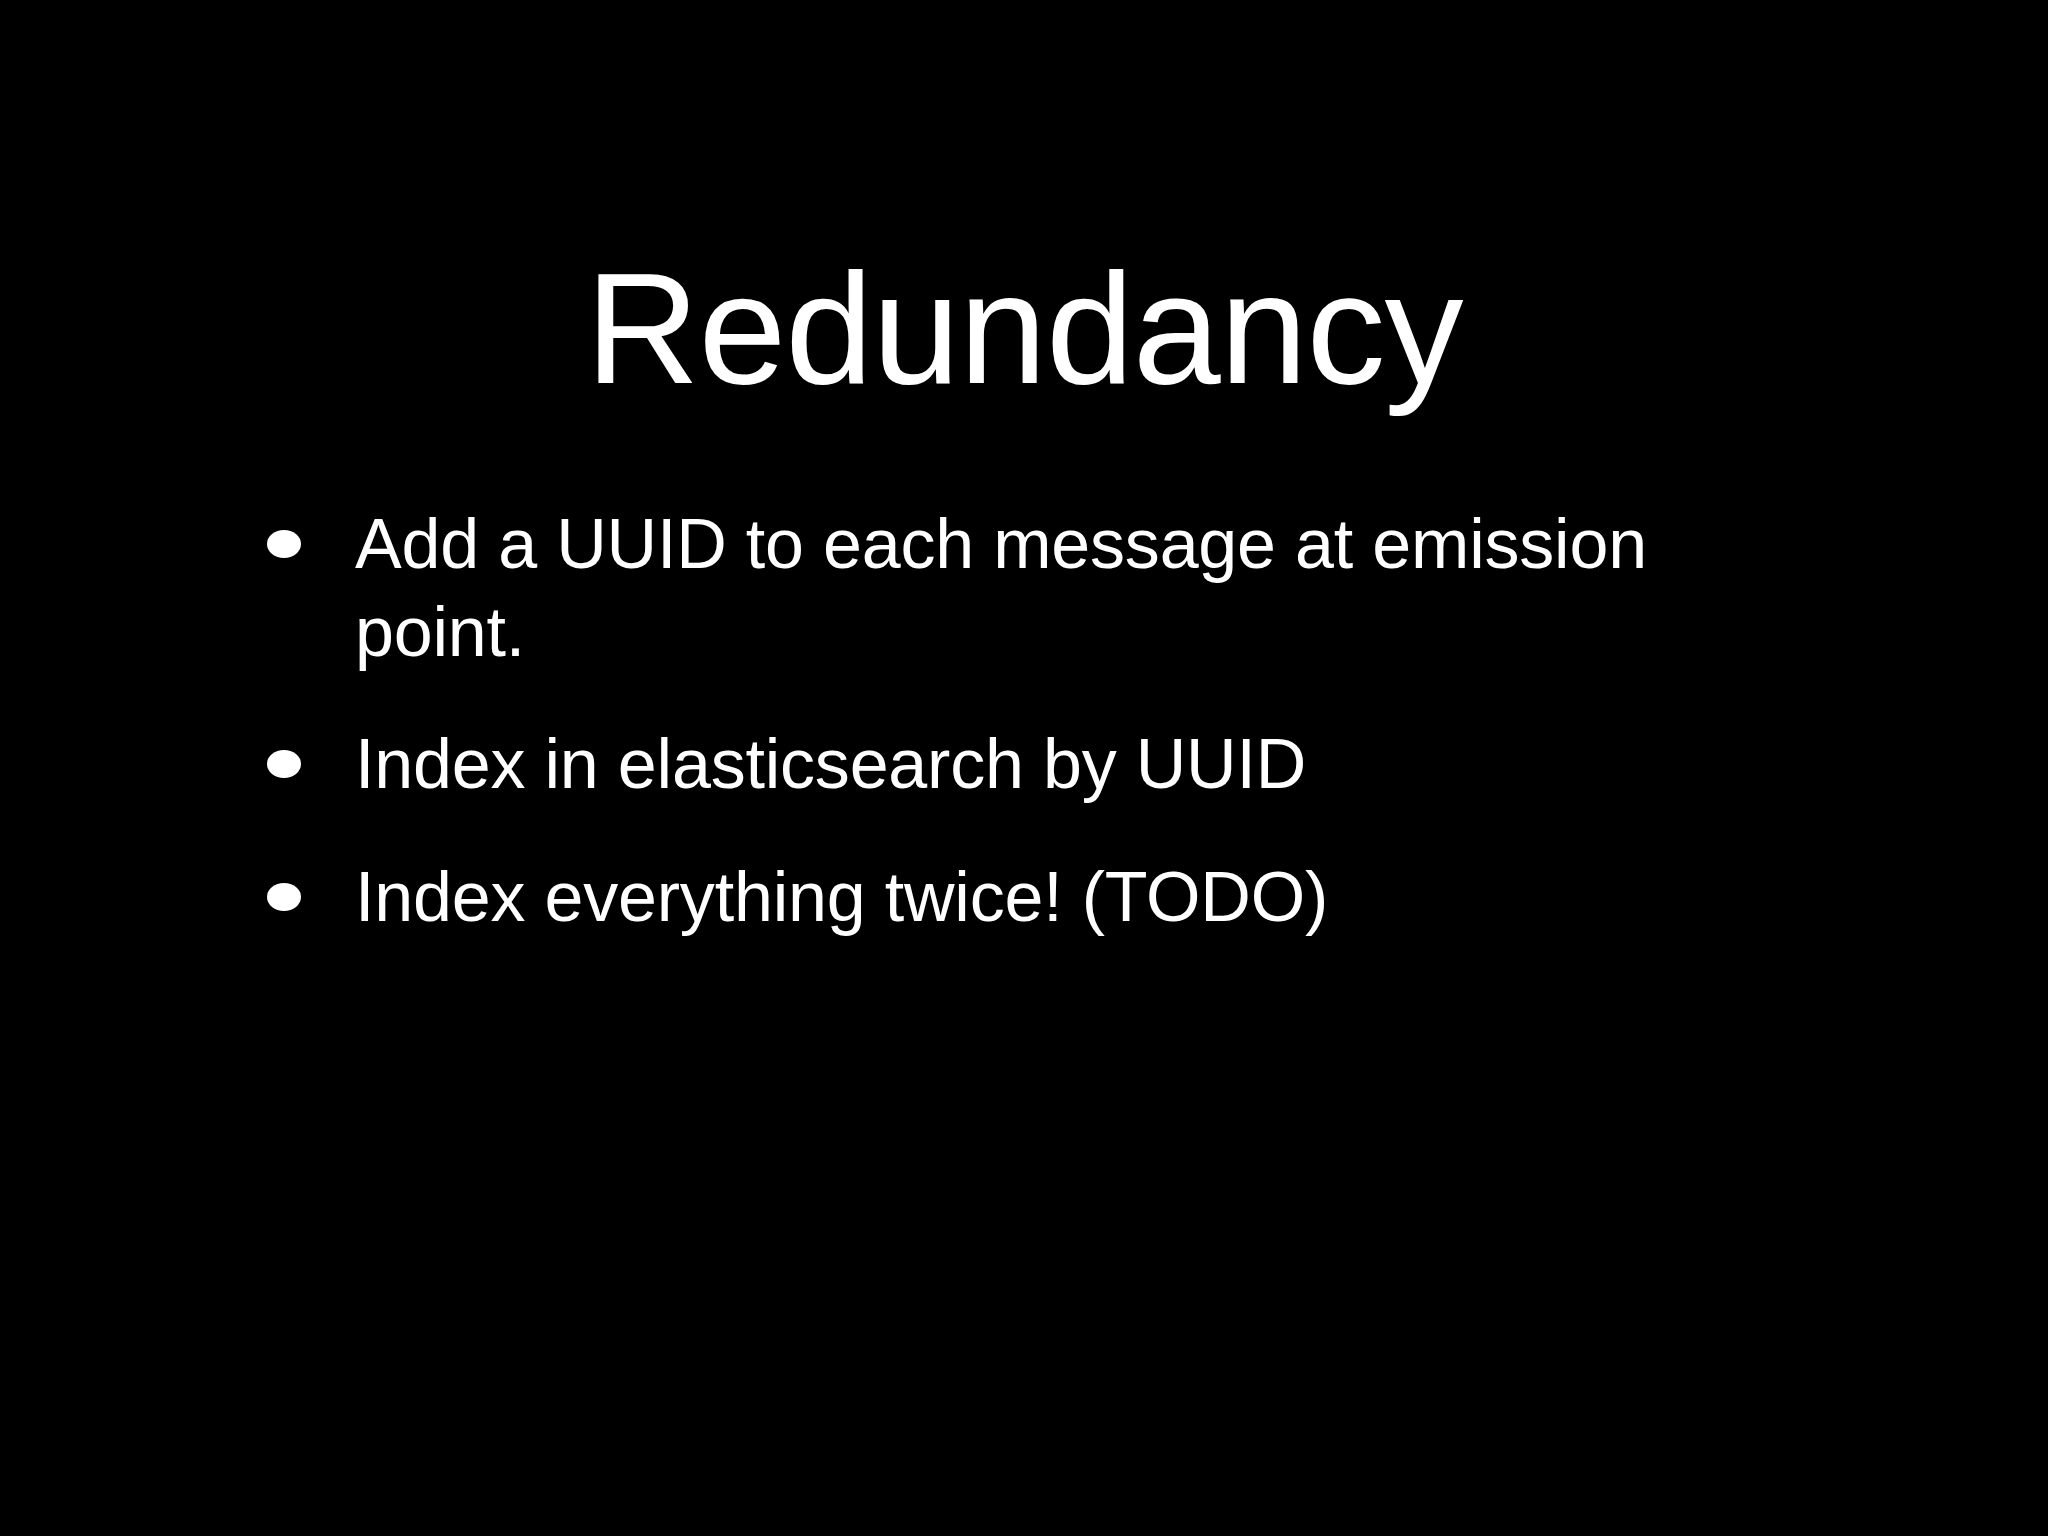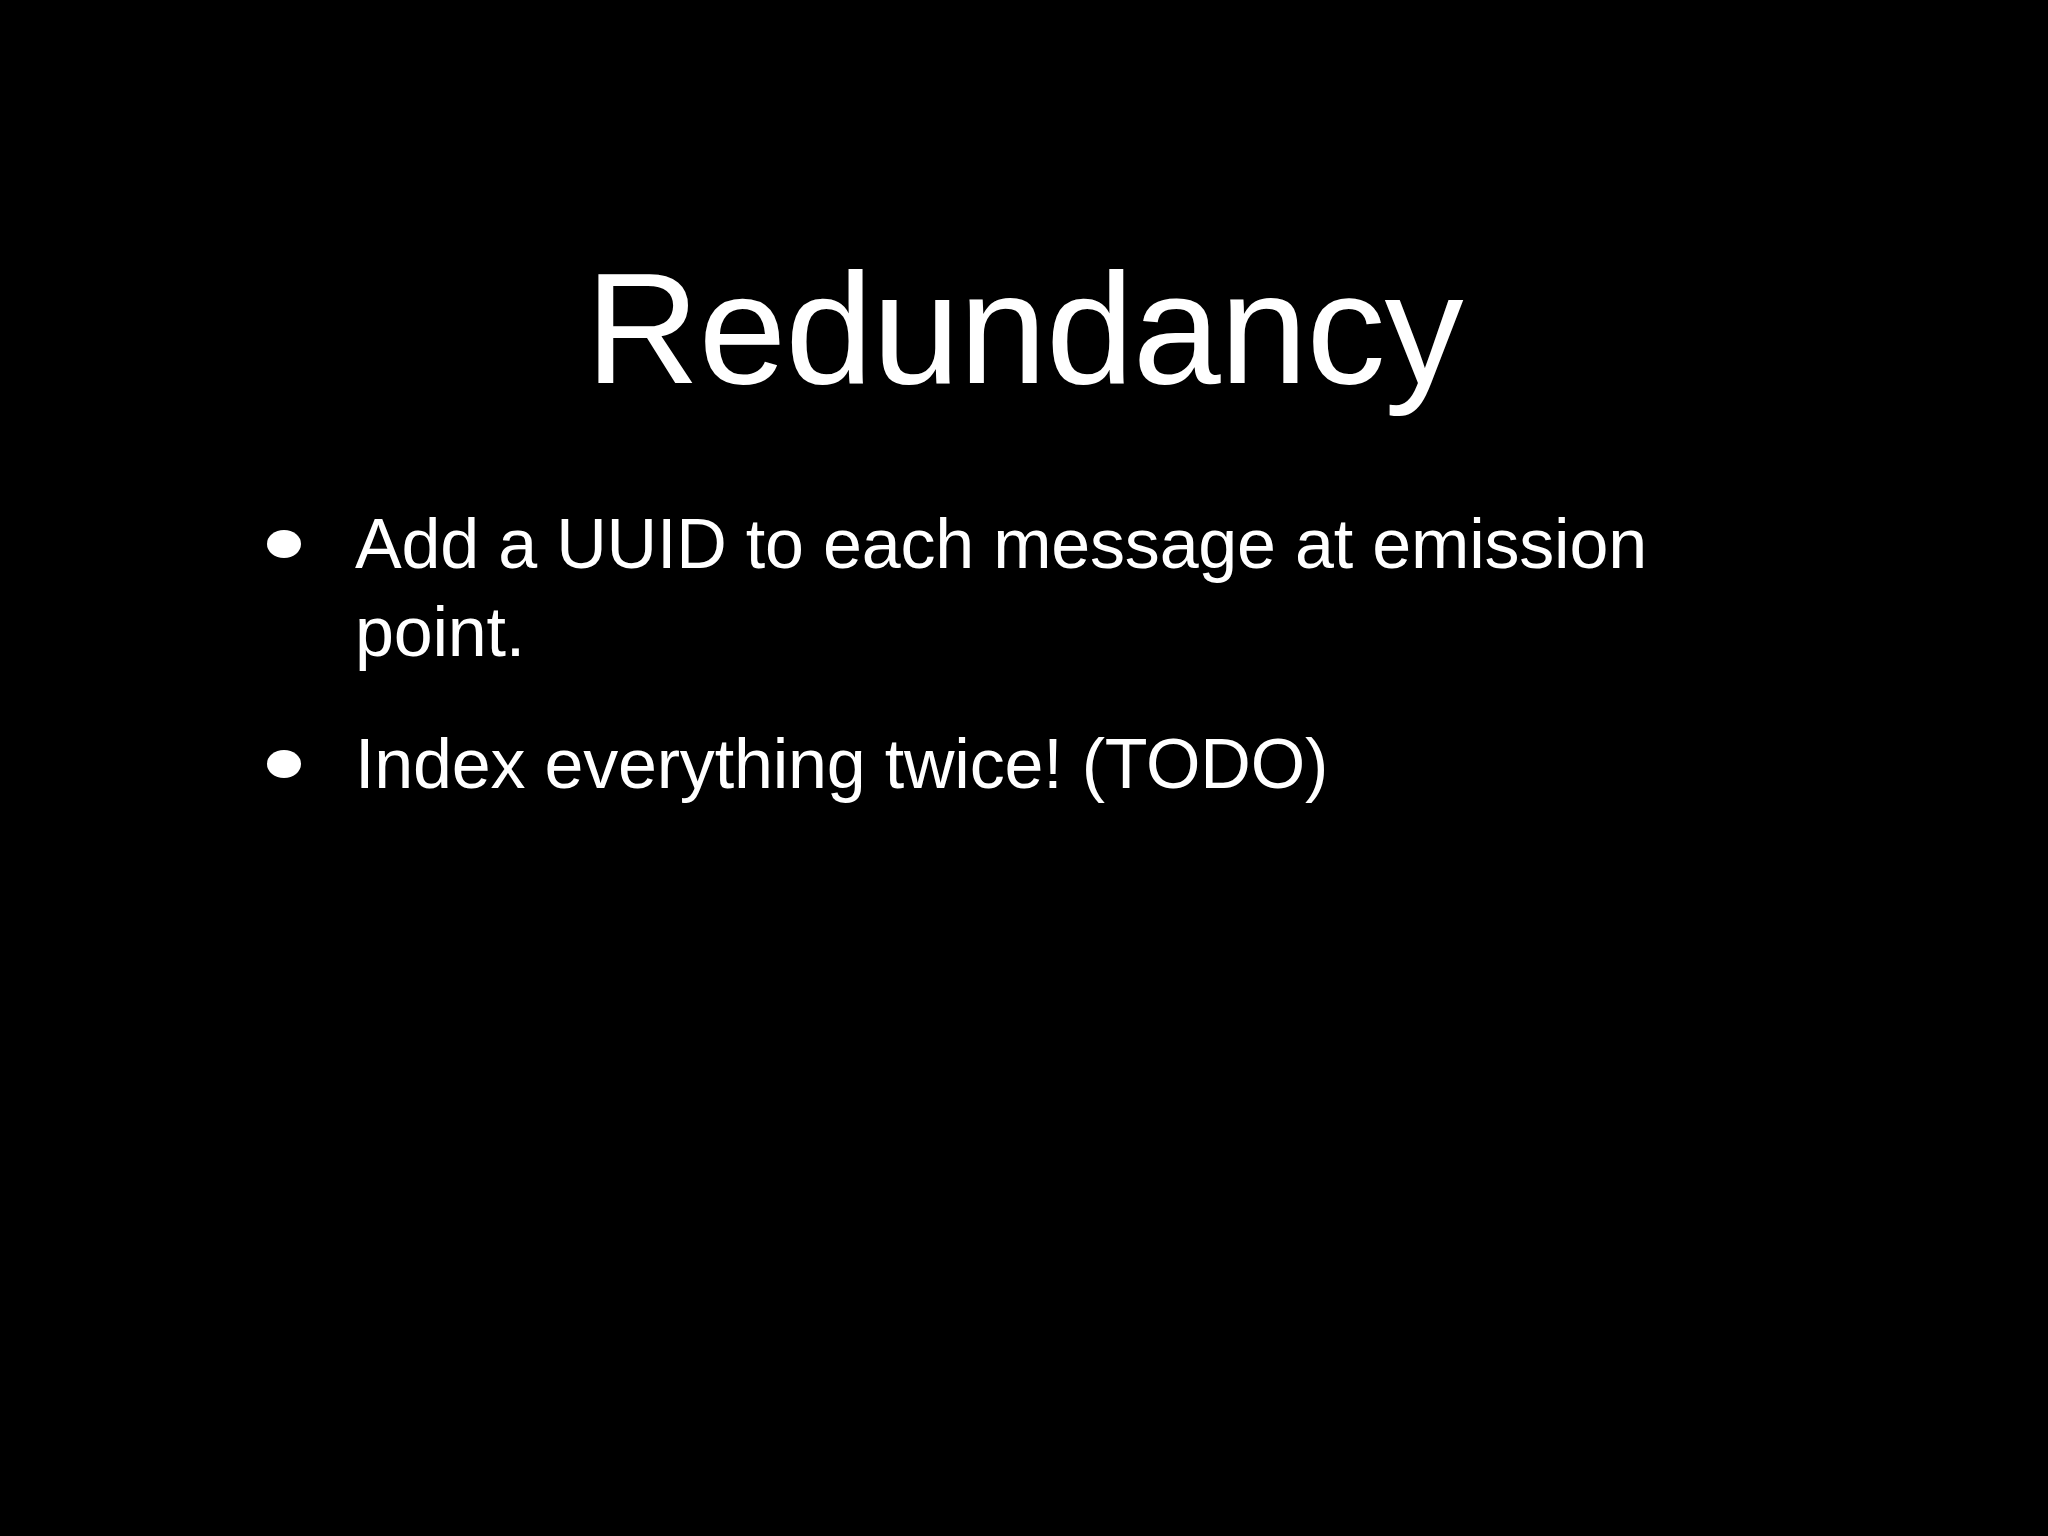--- a/index.html
+++ b/index.html
@@ -85,20 +85,24 @@
 
   <h1 id="slide-title">Redundancy</h1>
 
   <ul id="bullet-list" style="list-style:none;margin:0;padding:0;">
 
     <li class="bullet-item">
       <span class="bullet-marker"></span>
       <span class="bullet-text">Add a UUID to each message at emission point.</span>
     </li>
 
+    <li class="bullet-item">
+      <span class="bullet-marker"></span>
+      <span class="bullet-text">Index in elasticsearch by UUID</span>
+    </li>
 
 
     <li class="bullet-item">
       <span class="bullet-marker"></span>
       <span class="bullet-text">Index everything twice! (TODO)</span>
     </li>
 
   </ul>
 
 </div>

